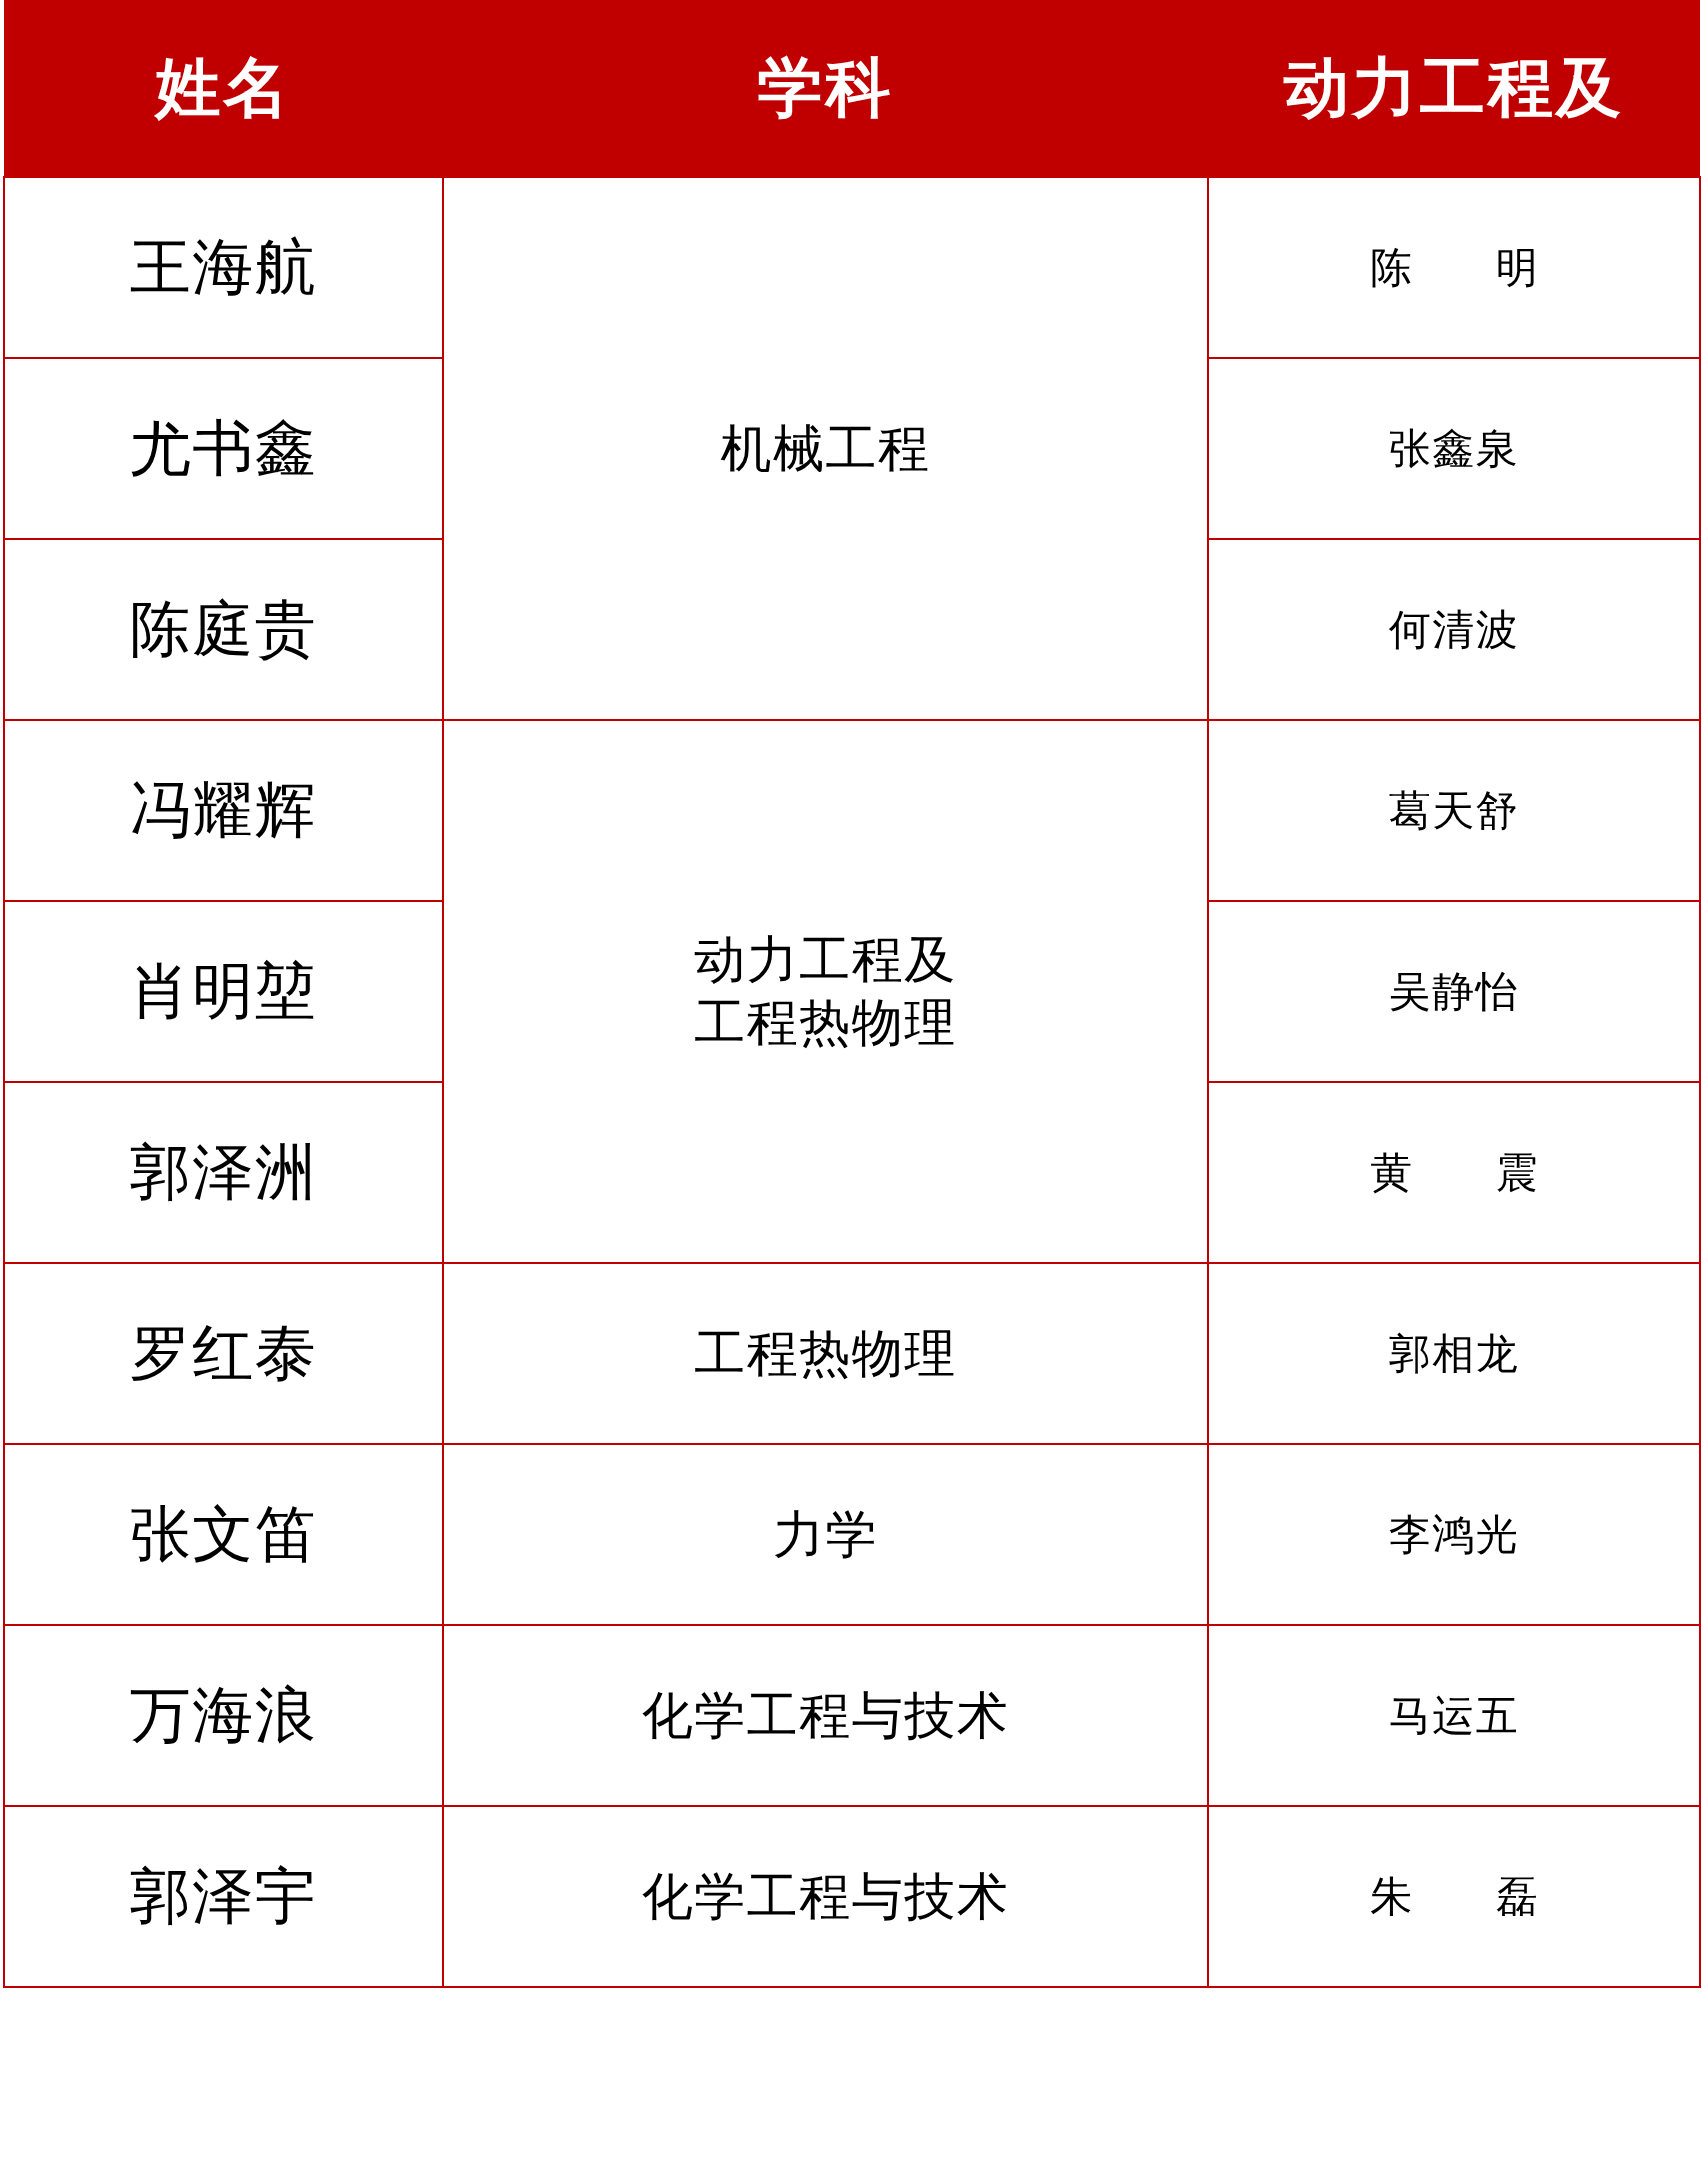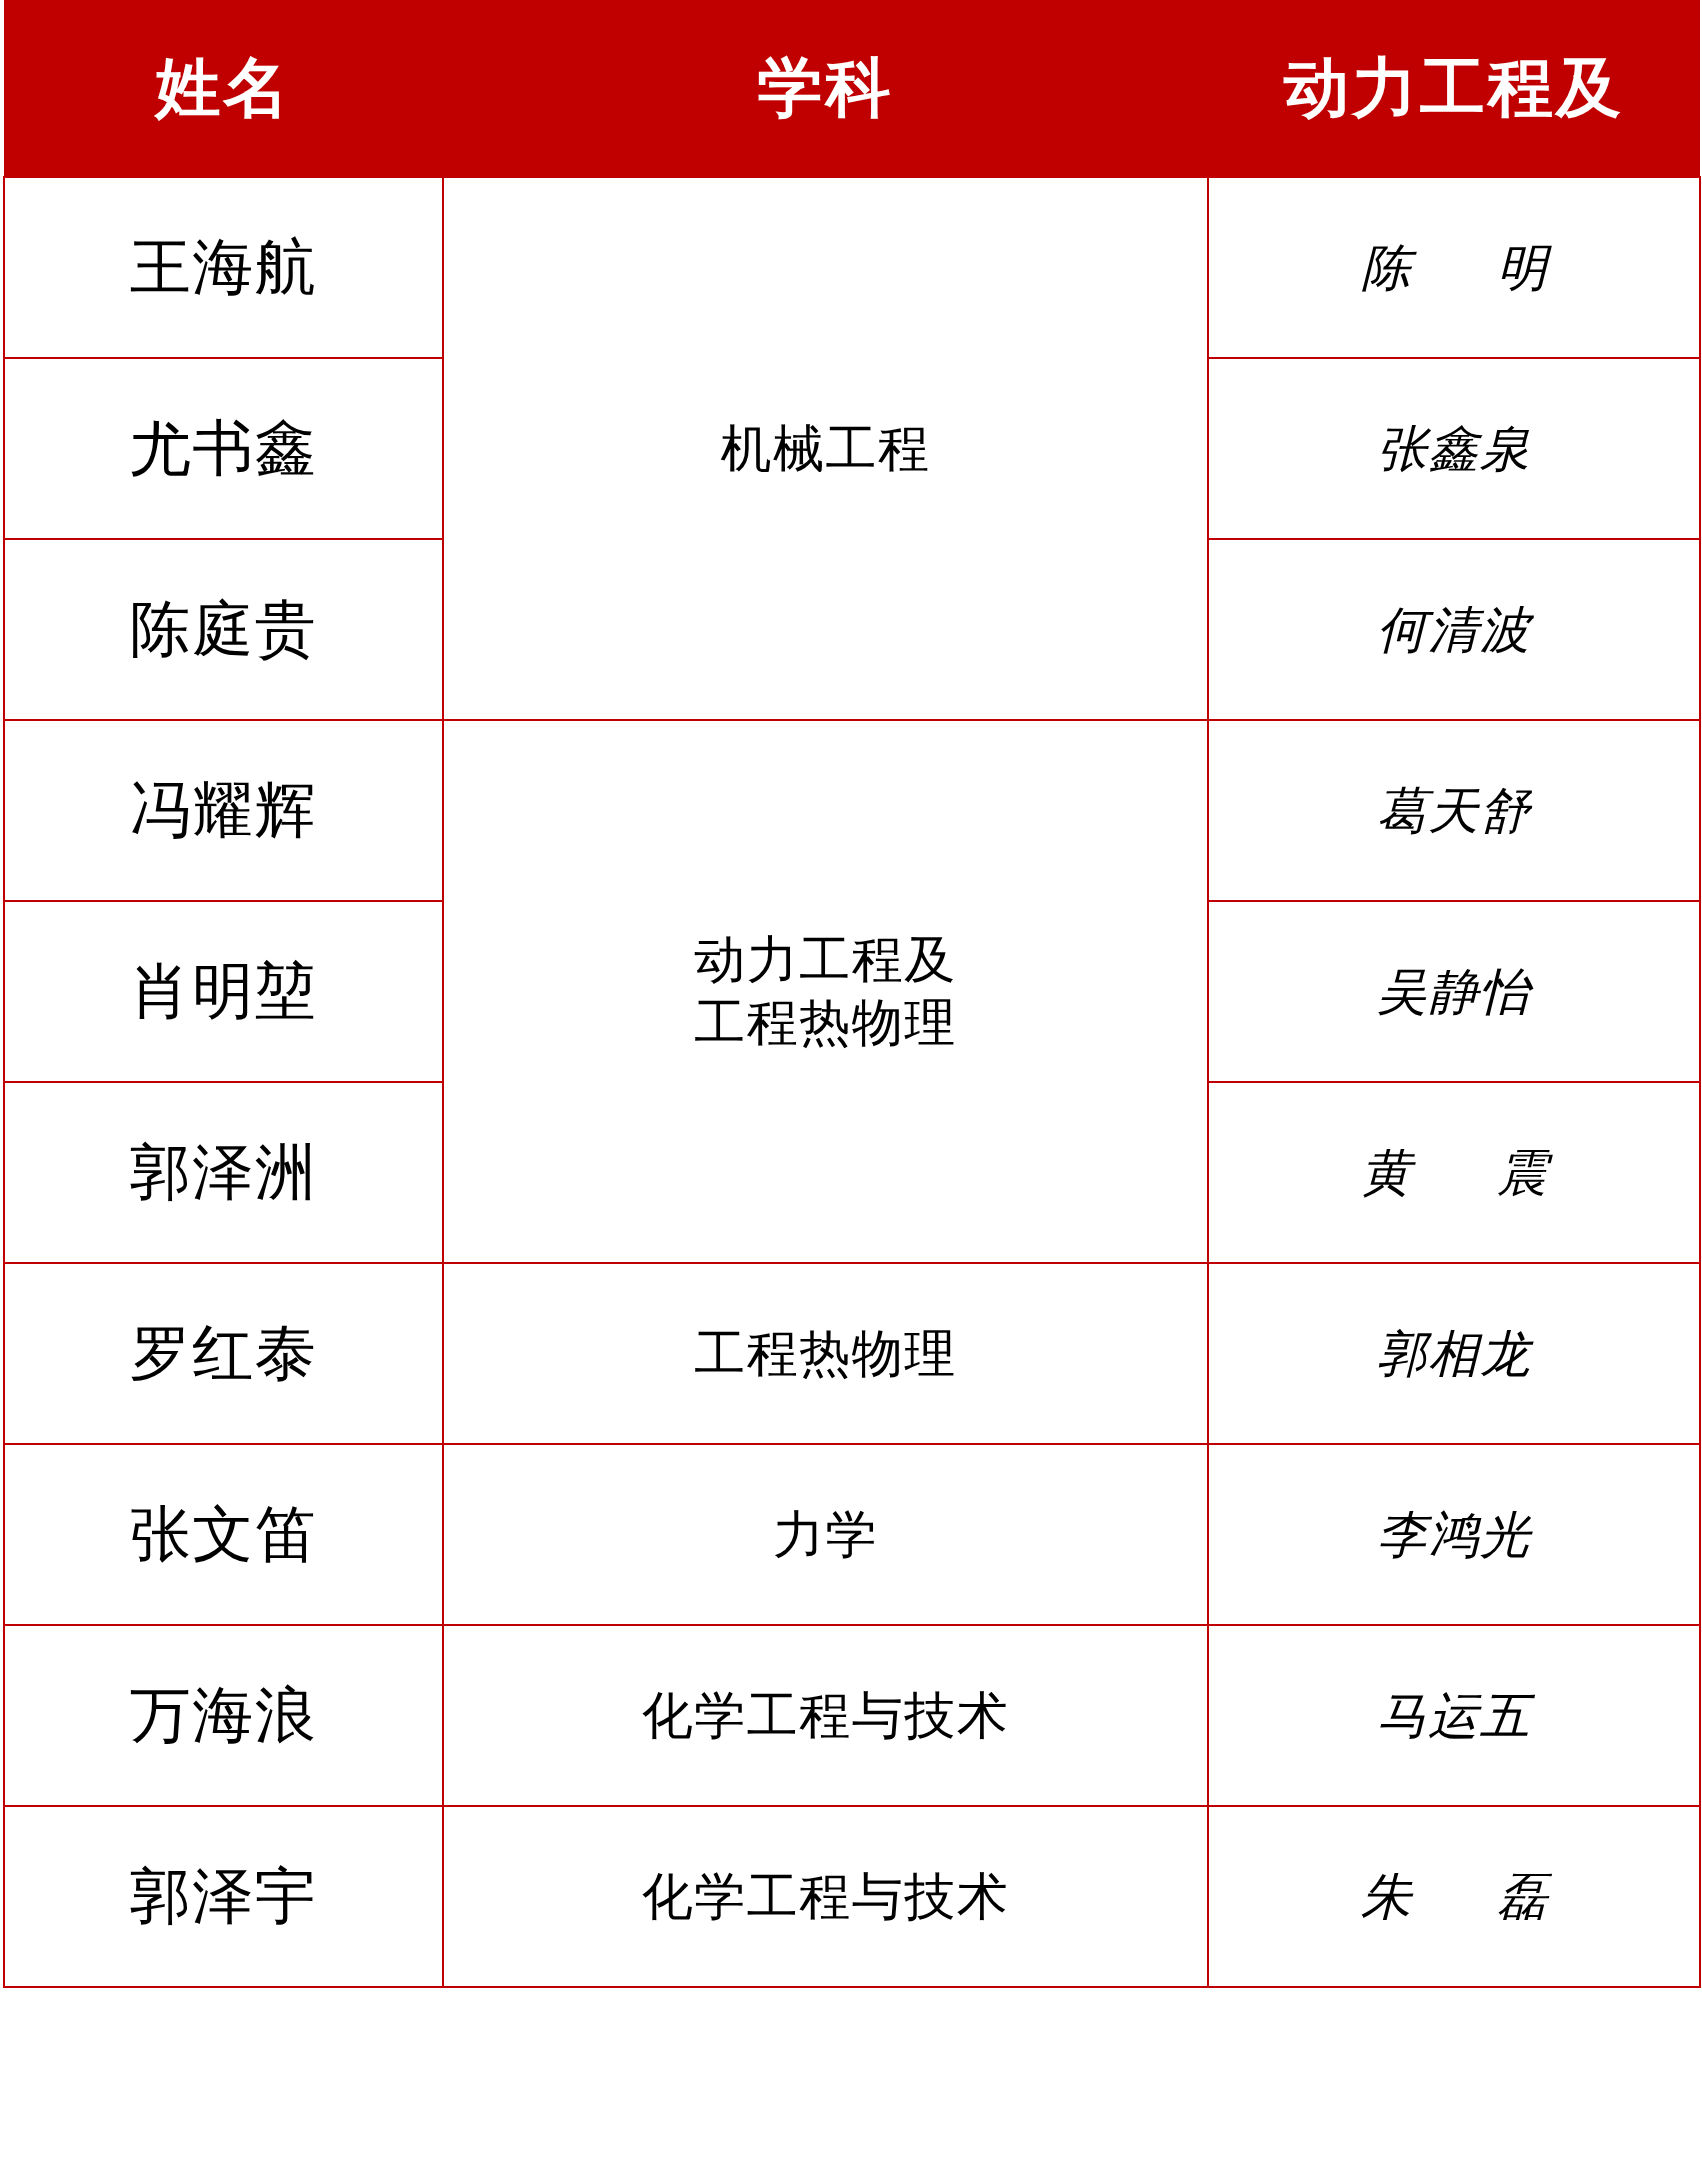--- a/index.html
+++ b/index.html
@@ -69,23 +69,22 @@
     font-size: 51px;
     letter-spacing: 1.5px;
   }
 
   tbody td.disc-cell.two-line {
     line-height: 1.22;
     white-space: pre-line;
   }
 
   tbody td.mentor-cell {
-    font-size: 50px;
+    font-size: 42px;
     letter-spacing: 1.5px;
-    font-style: italic;
   }
 
   
   tbody td.spaced {
     letter-spacing: 35px;
     text-indent: 35px;
   }
 
   
 </style>

